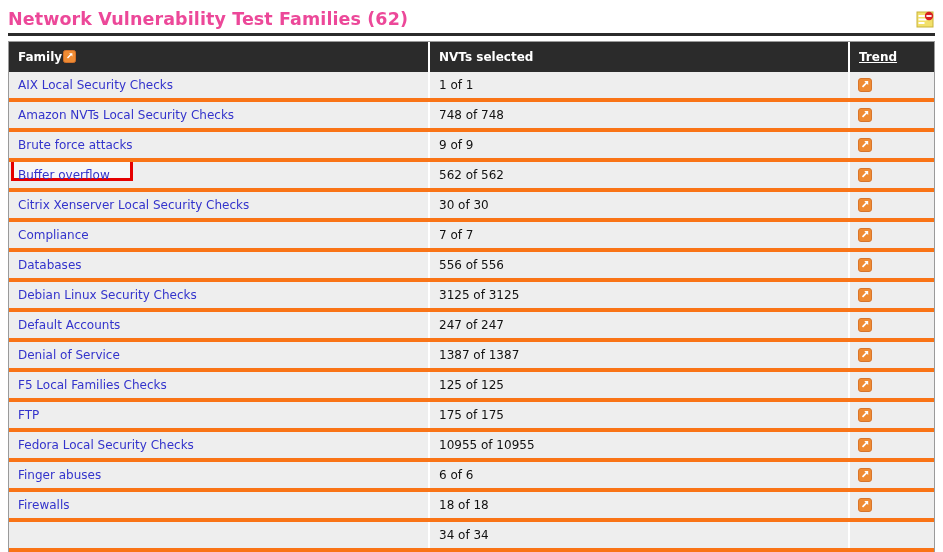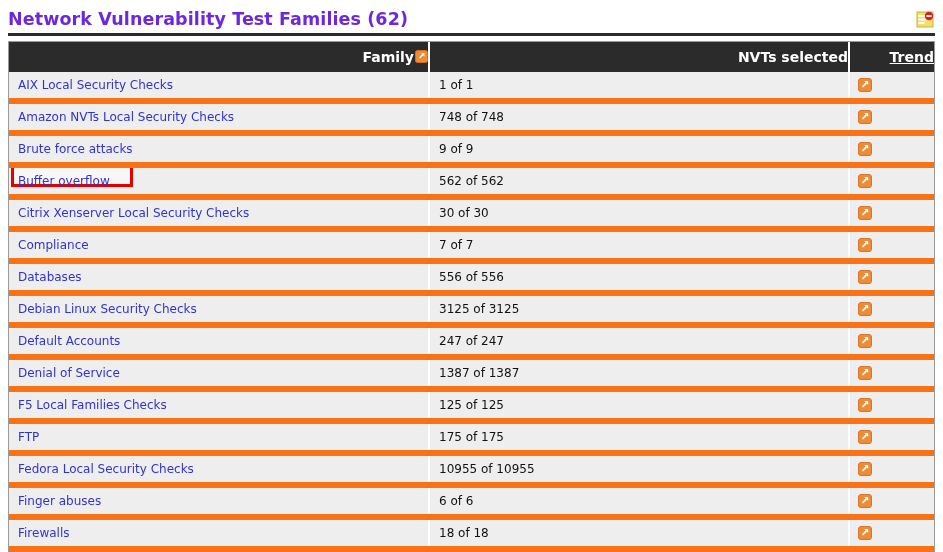--- a/index.html
+++ b/index.html
@@ -28,21 +28,21 @@
   
   .title-bar {
     position: relative;
     padding: 8px 0 0 8px;
     height: 34px;
     box-sizing: border-box;
   }
   .page-title {
     font-size: 17.5px;
     font-weight: bold;
-    color: #6d28d9;
+    color: #ec4899;
     letter-spacing: 0.1px;
     line-height: 22px;
     margin: 0;
     display: inline-block;
     font-family: "DejaVu Sans", "Liberation Sans", sans-serif;
   }
   .title-rule {
     position: absolute;
     left: 8px;
     right: 8px;
@@ -76,23 +76,23 @@
     width: 100%;
     table-layout: fixed;
   }
   table.families col.c-family { width: 420px; }
   table.families col.c-nvts   { width: 420px; }
   table.families col.c-trend  { width: 85px;  }
 
   thead th {
     background: #2b2b2b;
     color: #ffffff;
-    font-size: 14px;
+    font-size: 12px;
     font-weight: bold;
-    text-align: right;
+    text-align: left;
     padding: 5px 0 6px 9px;
     height: 19px;
     border-right: 2px solid #ffffff;
     white-space: nowrap;
     vertical-align: middle;
     font-family: "DejaVu Sans", "Liberation Sans", sans-serif;
   }
   thead th:last-child { border-right: none; text-decoration: underline; }
   thead th .th-inner {
     display: inline-flex;
@@ -110,21 +110,21 @@
   }
   .sort-icon svg { display: block; }
 
   tbody td {
     background: #eeeeee;
     padding: 4px 0 5px 9px;
     height: 17px;
     font-size: 12px;
     color: #111111;
     border-right: 2px solid #ffffff;
-    border-bottom: 6px solid #f97316;
+    border-bottom: 4px solid #f97316;
     vertical-align: middle;
     white-space: nowrap;
     overflow: hidden;
     font-family: "DejaVu Sans", "Liberation Sans", sans-serif;
   }
   tbody td:last-child { border-right: none; }
 
   tbody td.family-cell { position: relative; }
   tbody td.trend-cell  { padding-left: 8px; }
 

